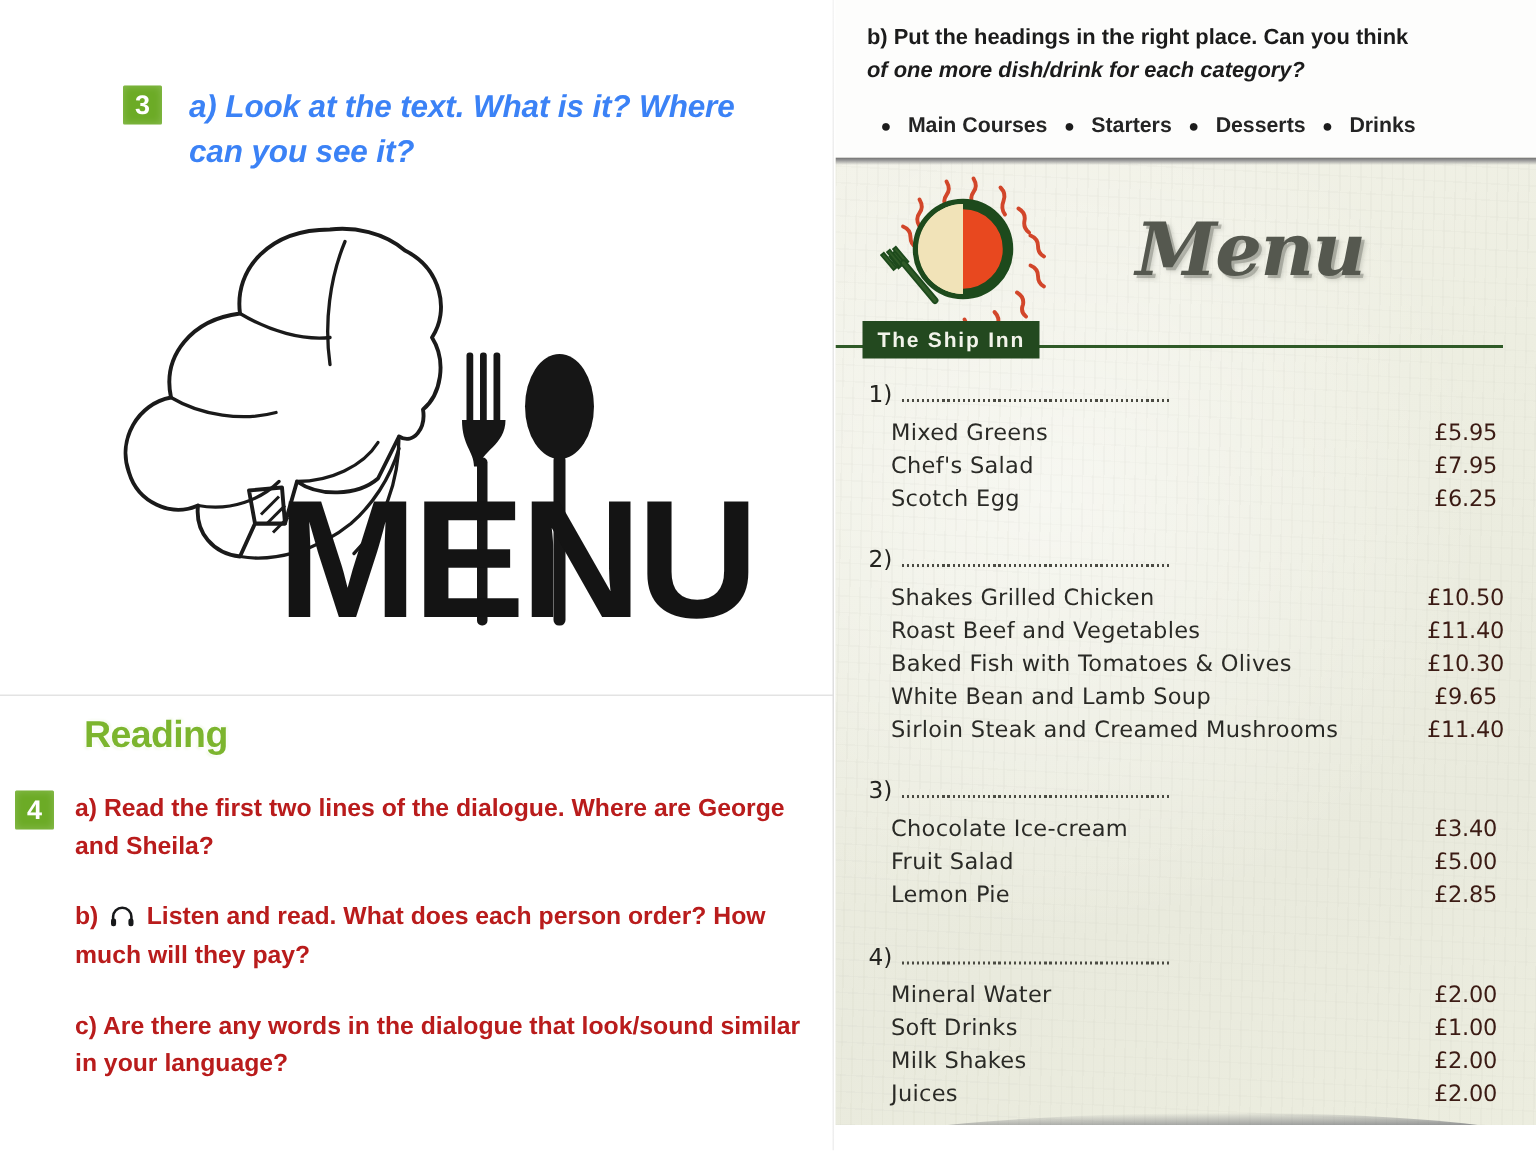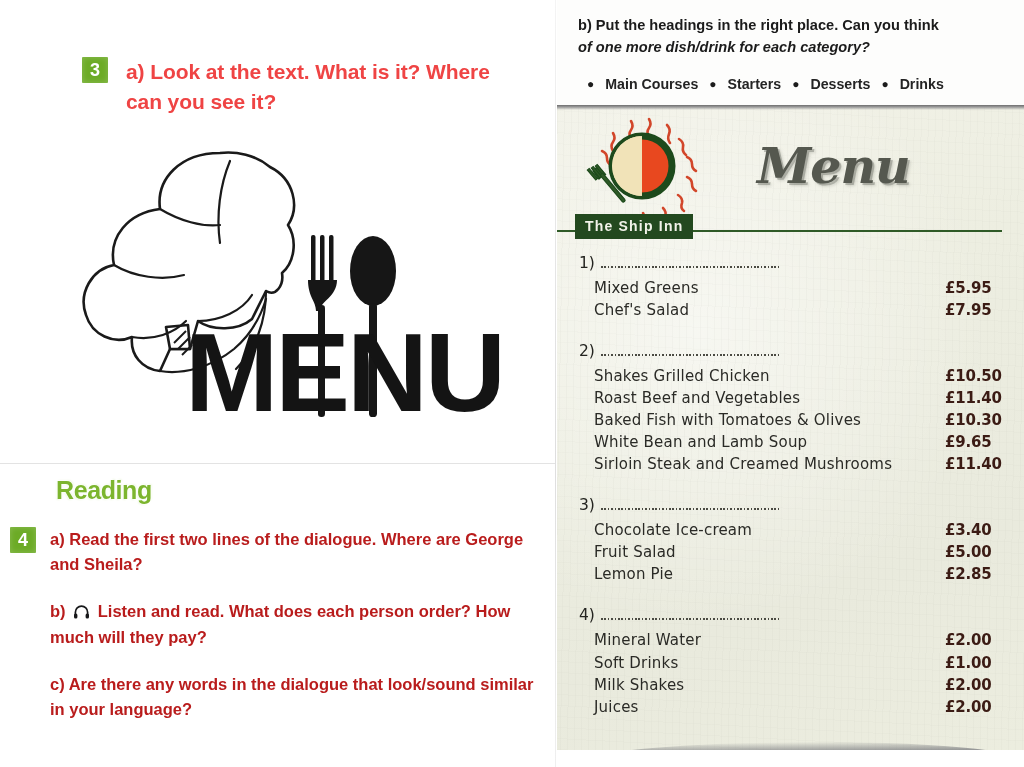--- a/index.html
+++ b/index.html
@@ -30,22 +30,22 @@
     background:#6cab26;color:#ffffff;
     font-weight:bold;font-size:18px;line-height:26px;text-align:center;
     border-radius:1px;
     font-family:"Liberation Sans", sans-serif;
     flex:0 0 auto;
     box-shadow:inset 0 0 6px rgba(255,255,255,.22);
   }
 
   .ex3{position:absolute;left:82px;top:57px;display:flex;align-items:flex-start;gap:18px;}
   .ex3 .q{
-    font-size:21px;font-weight:bold;color:#ef4444;line-height:1.42;
-    letter-spacing:-.1px;max-width:370px;
+    font-size:21px;font-weight:bold;color:#3b82f6;line-height:1.42;
+    letter-spacing:-.1px;max-width:370px;font-style:italic;
   }
 
   
   .menu-art{position:absolute;left:70px;top:135px;width:420px;height:330px;}
   .menu-word{
     position:absolute;left:115px;top:182px;
     font-size:112px;font-weight:bold;color:#141414;
     letter-spacing:-3px;line-height:1;
     font-family:"Liberation Sans", sans-serif;
   }
@@ -143,22 +143,22 @@
     background-position:0 6px;background-repeat:repeat-x;background-size:100% 2px;
     margin-bottom:3px;
   }
   .row{
     display:flex;justify-content:space-between;align-items:baseline;
     font-size:15px;color:#2a2a26;line-height:1.47;
     letter-spacing:.2px;
   }
   .row .name{white-space:nowrap;margin-left:15px;}
   .row .price{
-    font-weight:bold;color:#3b1b14;letter-spacing:-.2px;
-    min-width:64px;text-align:left;
+    font-weight:normal;color:#3b1b14;letter-spacing:-.2px;
+    min-width:64px;text-align:center;
   }
   .sec-gap{height:11px;}
 </style>
 </head>
 <body>
 
 <div id="page">
 
   <div class="left-panel">
 
@@ -305,20 +305,24 @@
             <span class="dashline"></span>
           </div>
           <div class="row">
             <span class="name">Mixed Greens</span>
             <span class="price">£5.95</span>
           </div>
           <div class="row">
             <span class="name">Chef's Salad</span>
             <span class="price">£7.95</span>
           </div>
+          <div class="row">
+            <span class="name">Scotch Egg</span>
+            <span class="price">£6.25</span>
+          </div>
         </div>
         <div class="sec-gap"></div>
 
         <div class="sec">
           <div class="sec-head">
             <span class="num">2)</span>
             <span class="dashline"></span>
           </div>
           <div class="row">
             <span class="name">Shakes Grilled Chicken</span>

